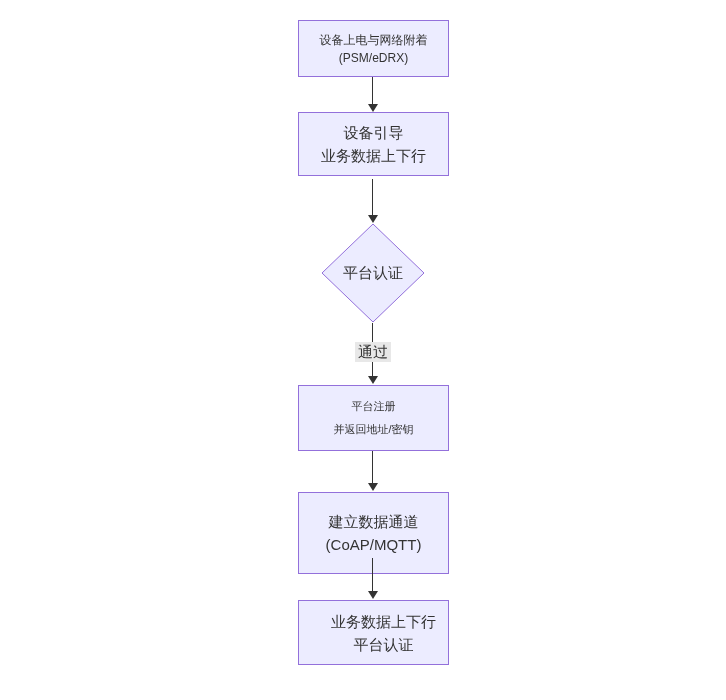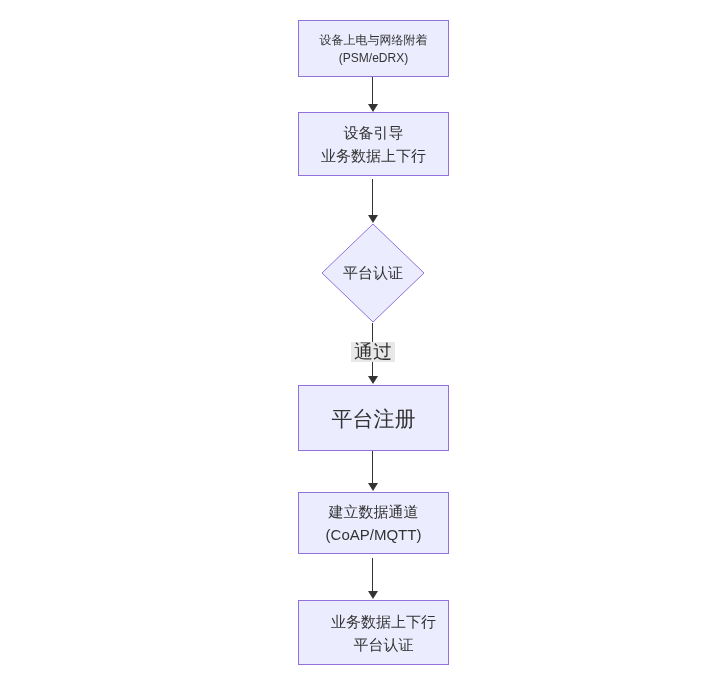--- a/index.html
+++ b/index.html
@@ -22,22 +22,22 @@
     display: flex;
     flex-direction: column;
     align-items: center;
     justify-content: center;
     text-align: center;
     color: #333333;
   }
   .node .nline { display: block; }
   #n0 { top: 20px;  height: 57px; font-size: 12px; line-height: 18px; }
   #n1 { top: 112px; height: 64px; font-size: 15px; line-height: 23px; }
-  #n3 { top: 385px; height: 66px; font-size: 21px; line-height: 23px; }
-  #n4 { top: 492px; height: 62px; font-size: 15px; line-height: 23px; }
+  #n3 { top: 385px; height: 66px; font-size: 11px; line-height: 23px; }
+  #n4 { top: 492px; height: 82px; font-size: 15px; line-height: 23px; }
   #n5 { top: 600px; height: 65px; font-size: 15px; line-height: 23px; padding-left: 20px; }
 
   .shaft {
     position: absolute;
     left: 372px;
     width: 1px;
     background: #333333;
   }
   .head {
     position: absolute;
@@ -71,21 +71,21 @@
     font-size: 15px;
     color: #333333;
   }
   #edge-label {
     position: absolute;
     left: 373px;
     top: 342px;
     transform: translateX(-50%);
     background: #e8e8e8;
     padding: 1px 3px;
-    font-size: 19px;
+    font-size: 15px;
     line-height: 18px;
     color: #333333;
     white-space: nowrap;
   }
 </style>
 </head>
 <body>
 
 <div id="canvas">
 
@@ -111,20 +111,21 @@
     </svg>
     <span class="dtext">平台认证</span>
   </div>
 
   <div class="shaft" id="s3"></div>
   <div class="head" id="h3"></div>
   <div id="edge-label">通过</div>
 
   <div class="node" id="n3">
     <span class="nline">平台注册</span>
+    <span class="nline">并返回地址/密钥</span>
   </div>
 
   <div class="shaft" id="s4"></div>
   <div class="head" id="h4"></div>
 
   <div class="node" id="n4">
     <span class="nline">建立数据通道</span>
     <span class="nline">(CoAP/MQTT)</span>
   </div>
 

